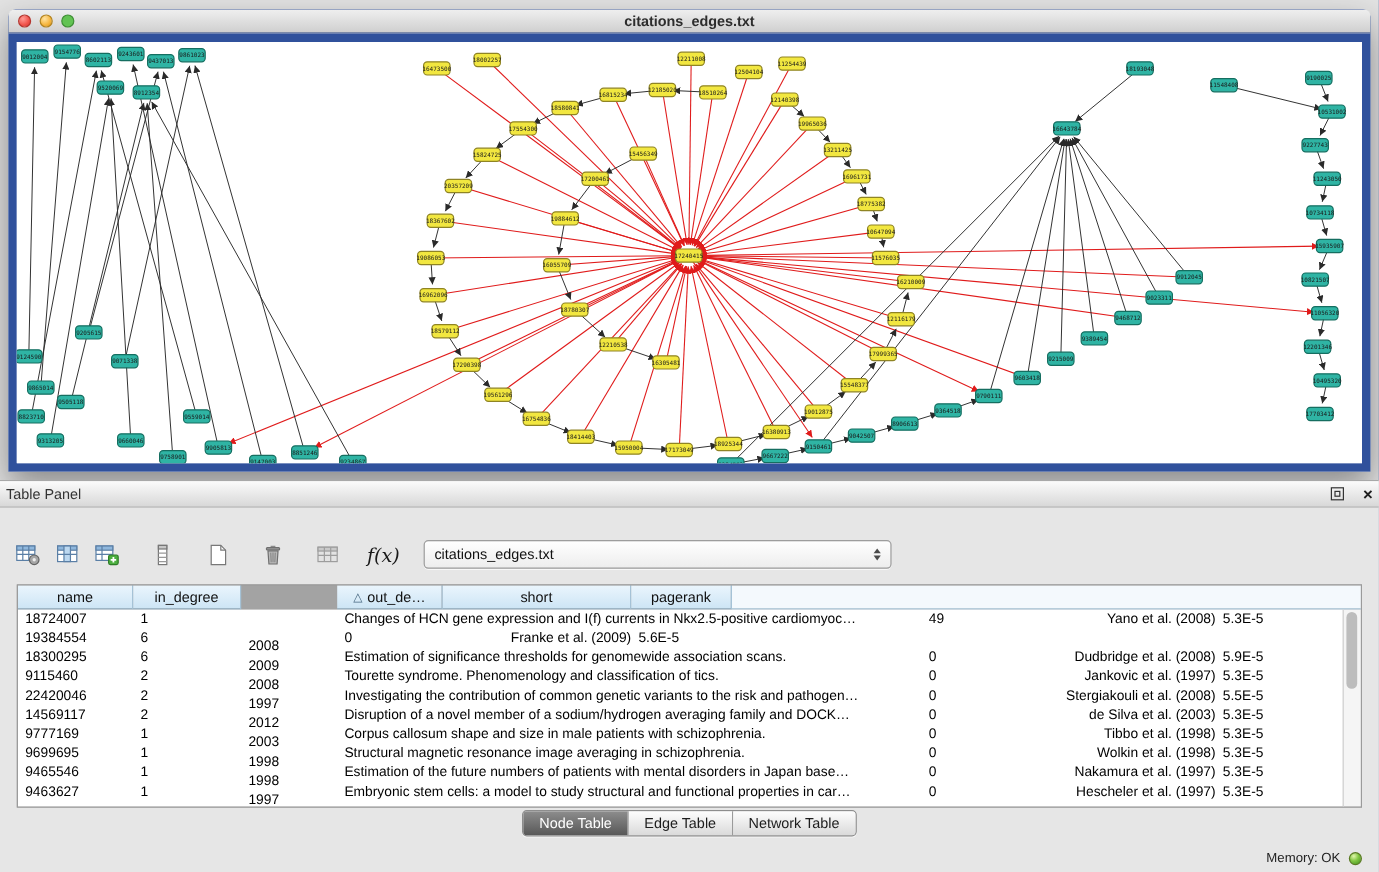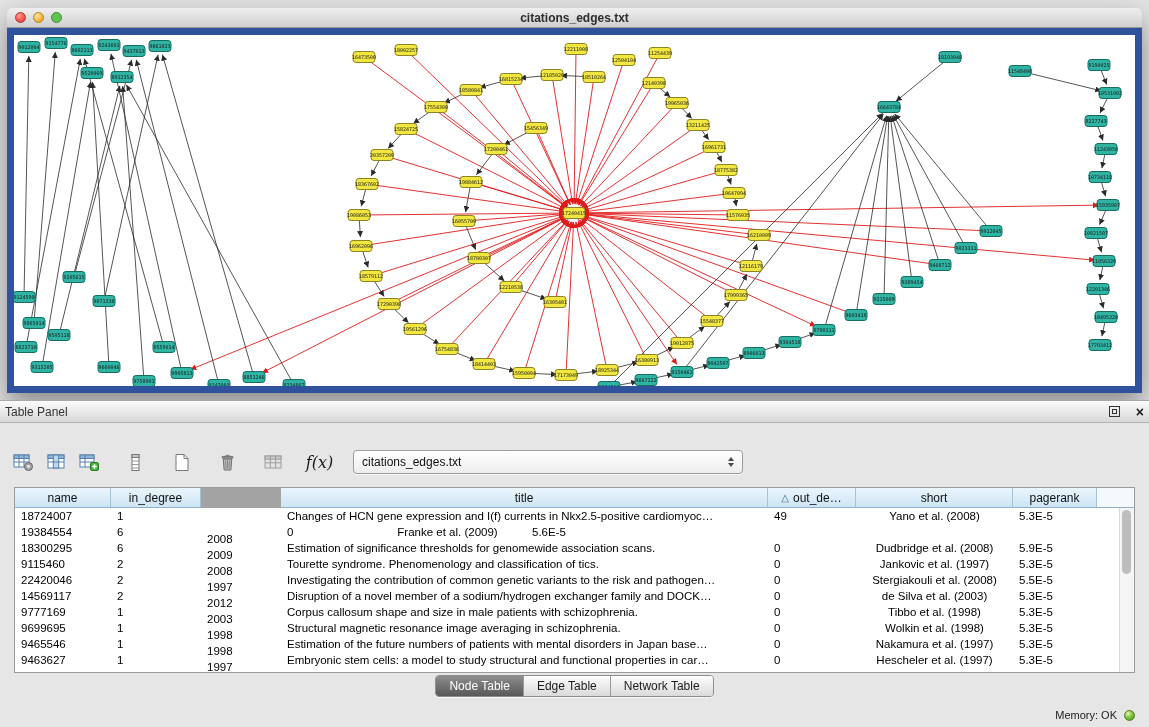--- a/index.html
+++ b/index.html
@@ -93,21 +93,21 @@
   .hcell .sort{font-size:10px;color:#4a6a82;}
   .hcell.h-fill{background:#f4f9fd;border-right:0;}
   .tbody{position:absolute;top:20px;left:0;right:15px;bottom:0;overflow:hidden;background:#fff;}
   .trow{display:flex;height:16px;align-items:center;}
   .tcell{
     box-sizing:border-box;padding-left:6px;font-size:11.5px;color:#000;
     overflow:hidden;white-space:nowrap;
   }
   .w1{width:96px;} .w2{width:90px;} .w3{width:80px;margin-top:46px;} .w4{width:487px;}
   .w5{width:88px;} .w6{width:157px;} .w7{width:84px;} .wf{flex:1;}
-  .tcell.c-short{text-align:center;padding-left:0;}
+  .tcell.c-short{text-align:right;padding-left:0;}
   .vscroll{position:absolute;top:20px;right:0;bottom:0;width:15px;background:#f5f5f5;border-left:1px solid #d6d6d6;box-sizing:border-box;}
   .vthumb{position:absolute;top:2px;left:2px;width:9px;height:64px;background:#bdbdbd;border-radius:5px;}
 
   .tabs-row{position:absolute;top:274px;left:0;width:100%;display:flex;justify-content:center;}
   .segmented{display:flex;border:1px solid #8d8d8d;border-radius:4px;overflow:hidden;box-shadow:0 1px 0 rgba(255,255,255,.65);}
   .tab{
     padding:3px 13px;font-size:12px;color:#1c1c1c;
     background:linear-gradient(#fdfdfd,#dadada);
     border-right:1px solid #9a9a9a;cursor:default;white-space:nowrap;
   }
@@ -751,23 +751,20 @@
     <div class="thead" id="thead">
         <div class="hcell w1">
           <span>name</span>
         </div>
         <div class="hcell w2">
           <span>in_degree</span>
         </div>
         <div class="hcell w3">
           <span>year</span>
         </div>
-        <div class="hcell w4">
-          <span>title</span>
-        </div>
         <div class="hcell w5">
           <span class="sort">△</span>
           <span>out_de…</span>
         </div>
         <div class="hcell w6">
           <span>short</span>
         </div>
         <div class="hcell w7">
           <span>pagerank</span>
         </div>
@@ -820,21 +817,21 @@
           <div class="tcell w4">Investigating the contribution of common genetic variants to the risk and pathogen…</div>
           <div class="tcell w5">0</div>
           <div class="tcell w6 c-short">Stergiakouli et al. (2008)</div>
           <div class="tcell w7">5.5E-5</div>
           <div class="tcell wf"></div>
         </div>
         <div class="trow">
           <div class="tcell w1">14569117</div>
           <div class="tcell w2">2</div>
           <div class="tcell w3">2003</div>
-          <div class="tcell w4">Disruption of a novel member of a sodium/hydrogen exchanger family and DOCK…</div>
+          <div class="tcell w4">Disruption of a novel member of a sodium/hydrogen averaging family and DOCK…</div>
           <div class="tcell w5">0</div>
           <div class="tcell w6 c-short">de Silva et al. (2003)</div>
           <div class="tcell w7">5.3E-5</div>
           <div class="tcell wf"></div>
         </div>
         <div class="trow">
           <div class="tcell w1">9777169</div>
           <div class="tcell w2">1</div>
           <div class="tcell w3">1998</div>
           <div class="tcell w4">Corpus callosum shape and size in male patients with schizophrenia.</div>

